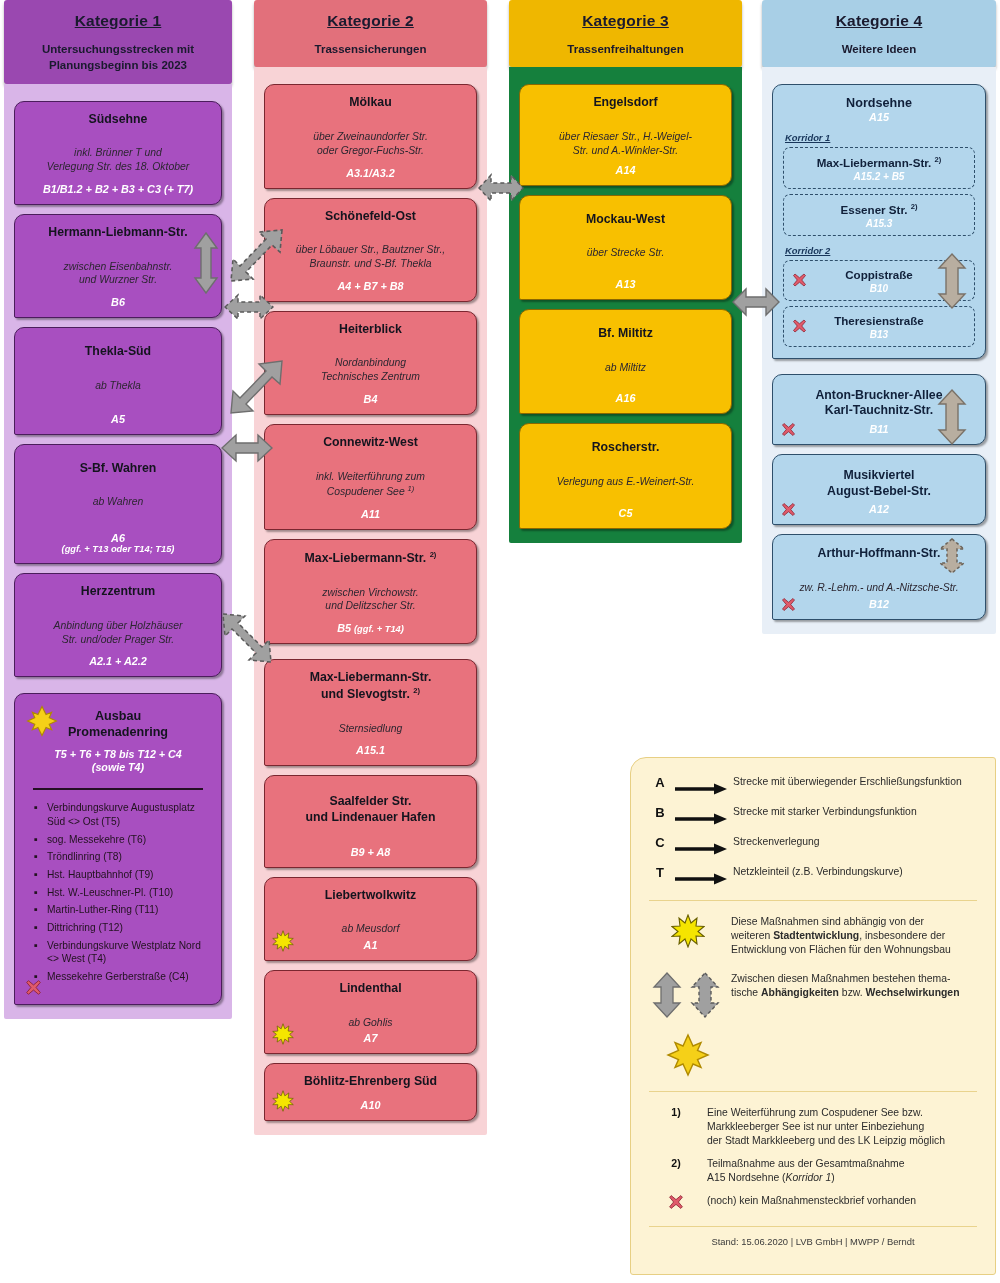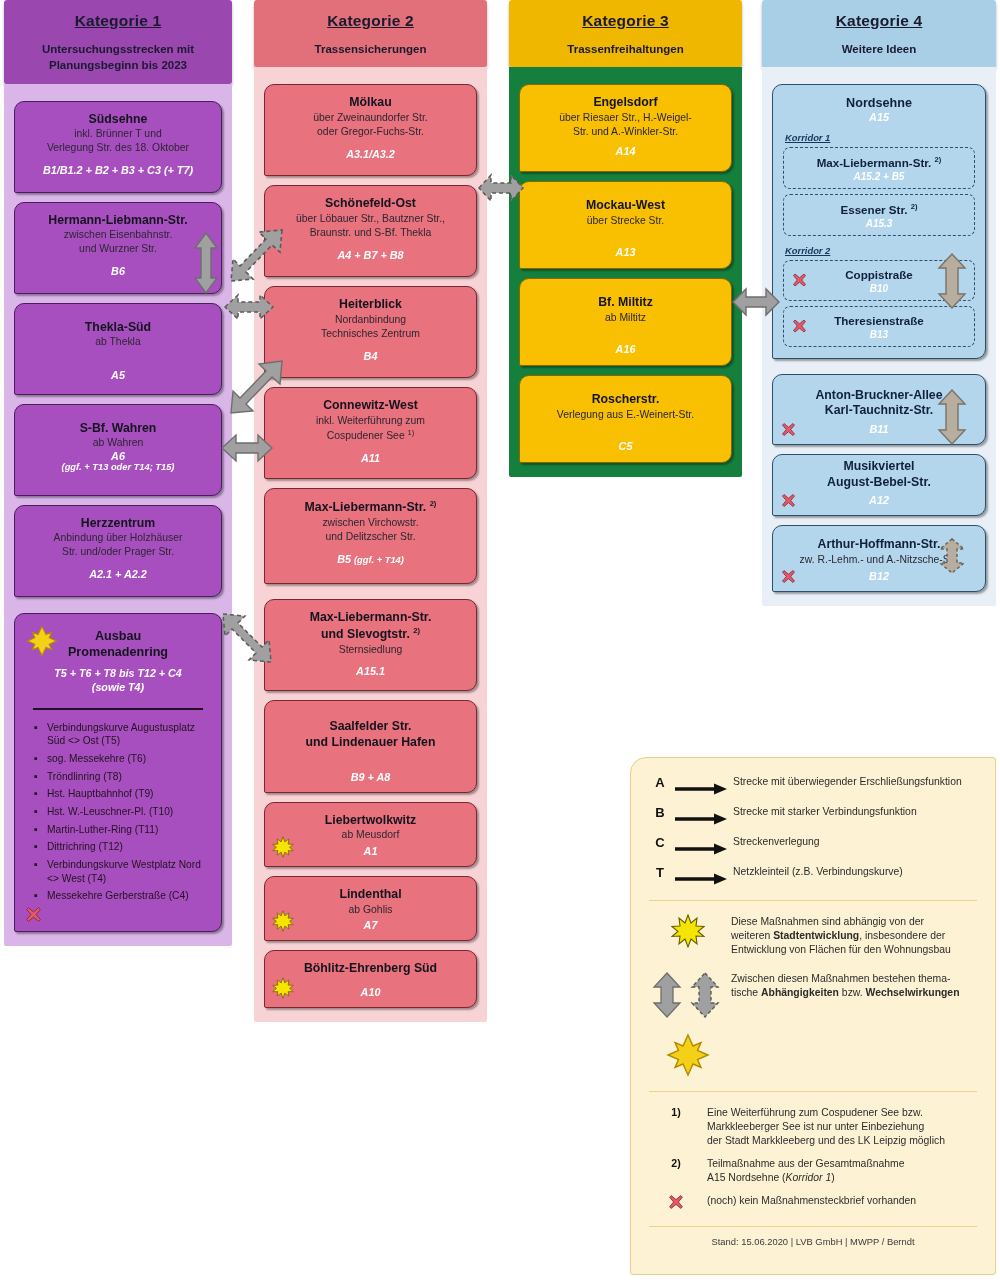--- a/index.html
+++ b/index.html
@@ -42,21 +42,21 @@
     text-align:center;
     position:relative;
     box-shadow:2px 2px 2px rgba(0,0,0,.35);
   }
   .card .t {
     font-size:12.3px; font-weight:bold; color:#14141e;
     line-height:1.27; display:block;
   }
   .card .d {
     font-size:10.4px; color:#2c2630; line-height:1.33;
-    display:block; margin-top:0;
+    display:block; margin-top:19px;font-style:italic;
   }
   .card .code {
     font-size:10.8px; font-weight:bold; font-style:italic;
     color:#ffffff; display:block; margin-top:9px;
   }
   .card .code small { font-size:9.3px; }
   .card.compact .code { margin-top:3px; }
   .sup { font-size:7.6px; vertical-align:super; }
 
   
@@ -97,21 +97,21 @@
   }
   .subcard {
     border:1.4px dashed #2e4f6b; border-radius:7px;
     background:#b3d6ec; padding:7px 6px 6px 6px;
     text-align:center; position:relative; margin-bottom:5px;
   }
   .subcard .t { font-size:11.6px; font-weight:bold; color:#10203a; display:block; line-height:1.2; }
   .subcard .code { font-size:10px; font-weight:bold; font-style:italic; color:#ffffff; display:block; margin-top:1px; }
 
   
-  .ausbau { padding:14px 12px 24px 12px; text-align:center; }
+  .ausbau { padding:14px 12px 16px 12px; text-align:center; }
   .ausbau .atitle { font-size:12.6px; font-weight:bold; color:#14141e; line-height:1.28; display:block; }
   .ausbau .acode { font-size:10.7px; font-weight:bold; font-style:italic; color:#ffffff; display:block; margin-top:7px; line-height:1.3; }
   .ausbau hr { border:0; border-top:2.2px solid #241024; margin:13px 6px 11px 6px; }
   .ausbau ul { margin:0; padding:0 2px 0 20px; text-align:left; list-style:none; }
   .ausbau li {
     font-size:10.2px; color:#22121f; line-height:1.34;
     margin-bottom:4px; position:relative;
   }
   .ausbau li:before {
     content:"▪"; position:absolute; left:-13px; top:-1px;
@@ -173,21 +173,21 @@
 
     <div class="card" style="min-height:92px;padding-top:16px">
       <span class="t">Thekla-Süd</span>
       <span class="d">ab Thekla</span>
       <span class="code" style="margin-top:20px">A5</span>
     </div>
 
     <div class="card" style="min-height:92px;padding-top:16px">
       <span class="t">S-Bf. Wahren</span>
       <span class="d">ab Wahren</span>
-      <span class="code" style="margin-top:0">A6</span>
+      <span class="code" style="margin-top:23px">A6</span>
       <span class="code" style="margin-top:0;font-size:9.3px">(ggf. + T13 oder T14; T15)</span>
     </div>
 
     <div class="card" style="min-height:92px">
       <span class="t">Herzzentrum</span>
       <span class="d">Anbindung über Holzhäuser<br>Str. und/oder Prager Str.</span>
       <span class="code">A2.1 + A2.2</span>
     </div>
 
     <div class="card ausbau" style="margin-top:7px">
@@ -367,21 +367,21 @@
     </div>
 
     <div class="card compact" style="min-height:62px;padding-top:13px;margin-top:6px">
       <svg class="xmark" viewBox="0 0 20 20">
         <path d="M4 2 L10 7 L16 2 L18 4 L13 10 L18 16 L16 18 L10 13 L4 18 L2 16 L7 10 L2 4 Z" fill="#e05a6a" stroke="#8a2030" stroke-width="1"></path>
       </svg>
       <span class="t">Anton-Bruckner-Allee<br>Karl-Tauchnitz-Str.</span>
       <span class="code" style="margin-top:4px">B11</span>
     </div>
 
-    <div class="card compact" style="min-height:62px;padding-top:4px">
+    <div class="card compact" style="min-height:62px;padding-top:13px">
       <svg class="xmark" viewBox="0 0 20 20">
         <path d="M4 2 L10 7 L16 2 L18 4 L13 10 L18 16 L16 18 L10 13 L4 18 L2 16 L7 10 L2 4 Z" fill="#e05a6a" stroke="#8a2030" stroke-width="1"></path>
       </svg>
       <span class="t">Musikviertel<br>August-Bebel-Str.</span>
       <span class="code" style="margin-top:4px">A12</span>
     </div>
 
     <div class="card compact" style="min-height:58px;padding-top:11px">
       <svg class="xmark" viewBox="0 0 20 20">
         <path d="M4 2 L10 7 L16 2 L18 4 L13 10 L18 16 L16 18 L10 13 L4 18 L2 16 L7 10 L2 4 Z" fill="#e05a6a" stroke="#8a2030" stroke-width="1"></path>

